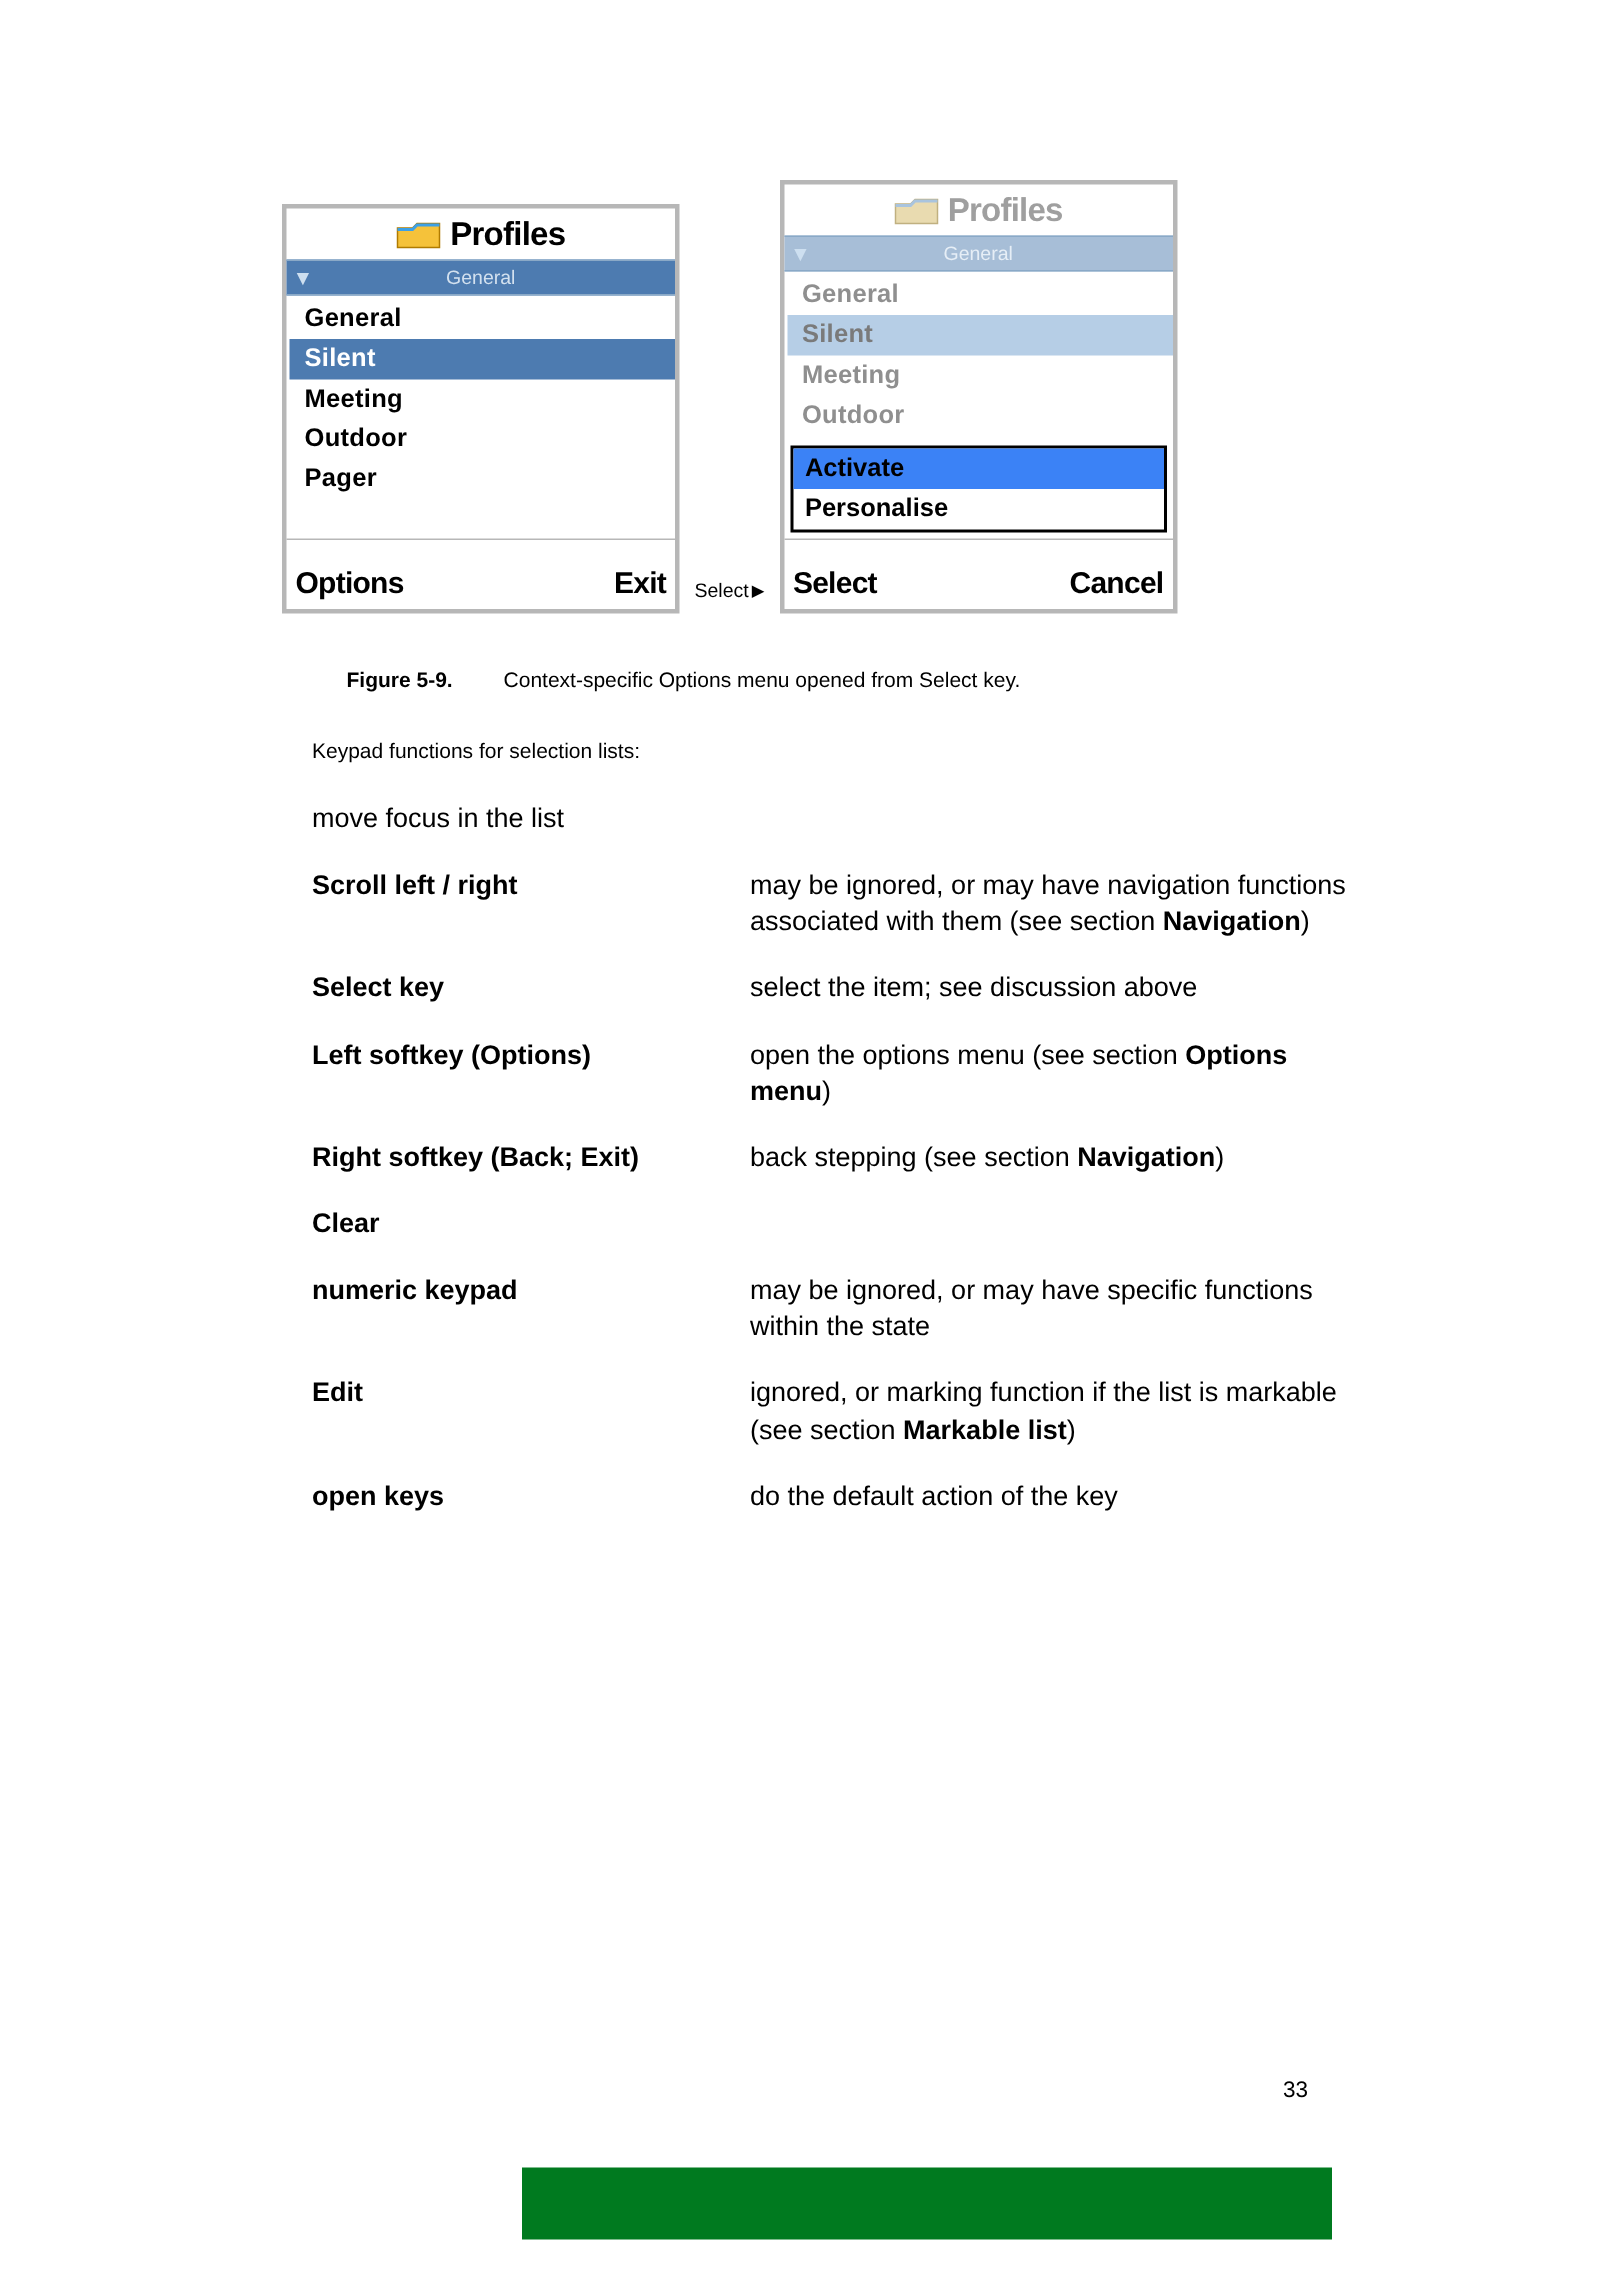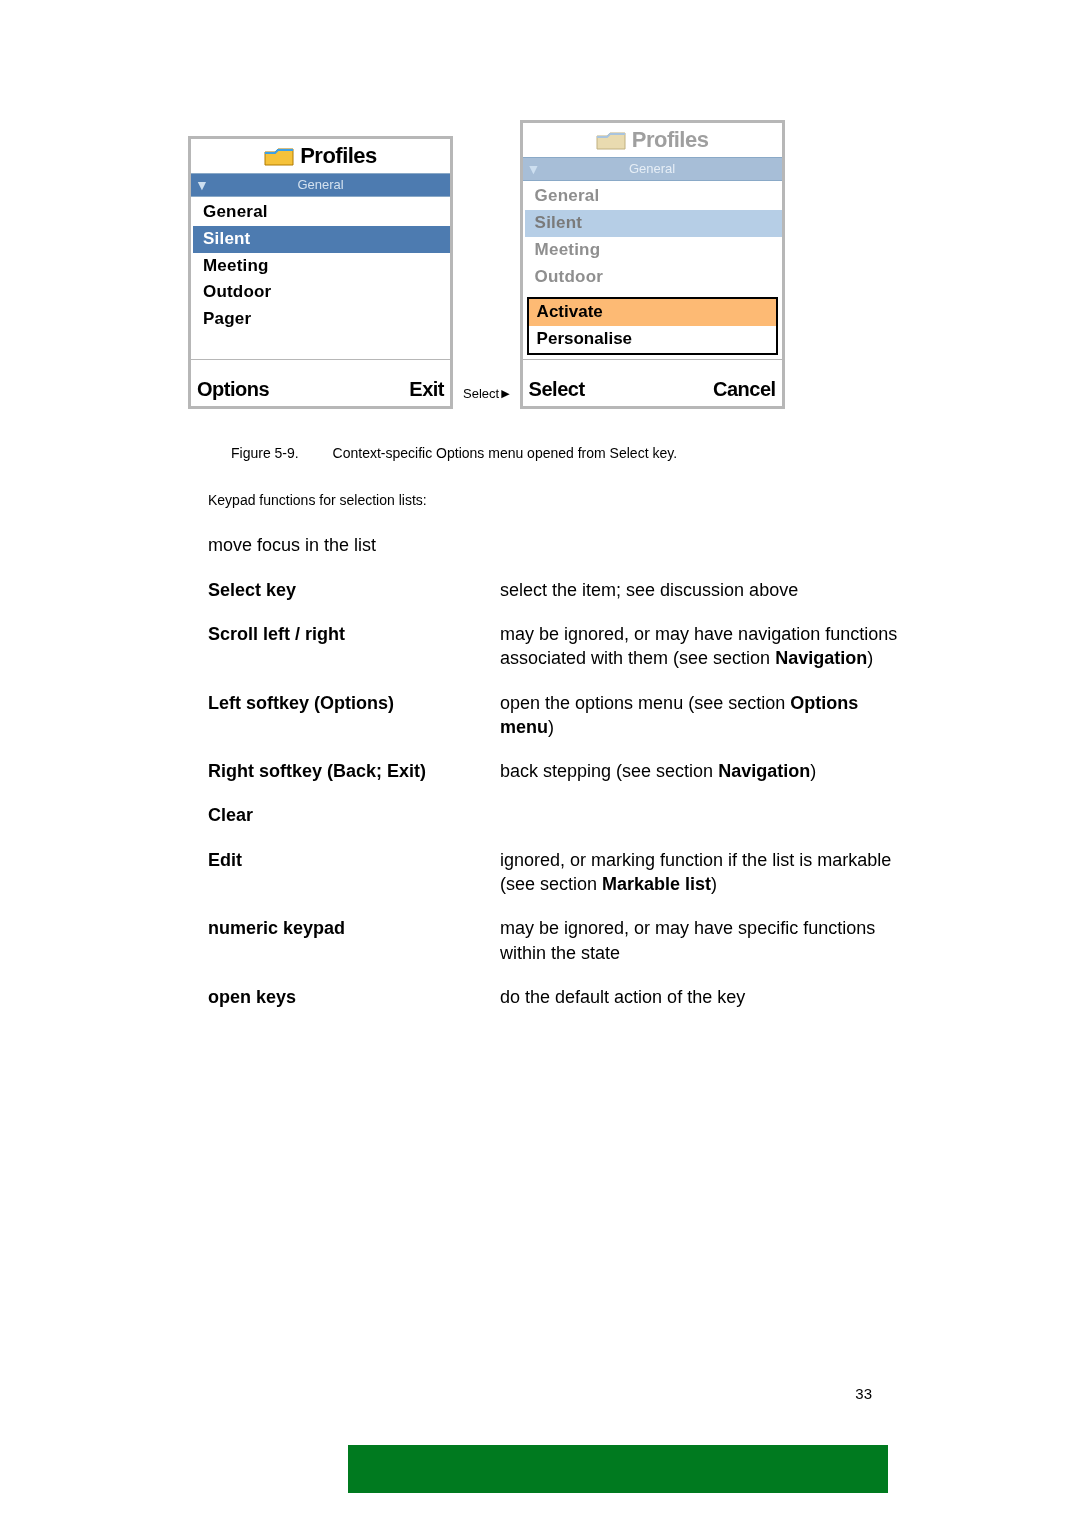--- a/index.html
+++ b/index.html
@@ -25,32 +25,32 @@
                           font-size:14px;}
   .list{flex:1 1 auto;padding:2px 0 0 2px;min-height:160px;}
   .list-item{font-size:17px;font-weight:bold;padding:2px 8px 2px 10px;
              letter-spacing:.2px;}
   .dimmed .list-item{color:#8f8f8f;}
   .list-item.sel{background:#4d7bb0;color:#fff;}
   .dimmed .list-item.sel{background:#b6cee6;color:#7a7a7a;}
   
   .popup{margin:6px 4px 4px 4px;border:2px solid #000;}
   .popup .popup-item{font-size:17px;font-weight:bold;padding:2px 8px;}
-  .popup .popup-item.sel{background:#fdba74;}
+  .popup .popup-item.sel{background:#3b82f6;}
   .softkeys{display:flex;justify-content:space-between;align-items:flex-end;
             padding:16px 6px 3px 6px;font-size:20px;font-weight:bold;
             border-top:1px solid #b7b7b7;letter-spacing:-.5px;}
   .between{font-size:13px;align-self:flex-end;margin-bottom:6px;
            white-space:nowrap;}
   .between .tri{font-size:11px;margin-left:2px;vertical-align:1px;}
   
   .folder-icon svg{display:block;}
   
   .caption{font-size:14px;margin:0 0 28px 0;}
-  .caption .fignum{font-weight:normal;margin-right:30px;padding-left:23px;}
+  .caption .fignum{font-weight:bold;margin-right:30px;padding-left:23px;}
   
   .intro{font-size:14px;margin-bottom:24px;}
   
   .deflist{}
   .row{display:flex;margin-bottom:20px;}
   .term{width:292px;flex:0 0 292px;font-weight:bold;}
   .desc{flex:1;}
   .desc b{font-weight:bold;}
   
   .pagenum{position:absolute;bottom:124px;right:120px;font-size:15px;}
@@ -132,53 +132,53 @@
     <span>Context-specific Options menu opened from Select key.</span>
   </p>
 
   <p class="intro">Keypad functions for selection lists:</p>
 
   <div class="deflist">
     <div class="row">
       <div class="desc">move focus in the list</div>
     </div>
     <div class="row">
-      <div class="term">Select key</div>
-      <div class="desc">select the item; see discussion above</div>
-    </div>
-    <div class="row">
       <div class="term">Scroll left / right</div>
       <div class="desc">
         <span>may be ignored, or may have navigation functions associated with them (see section </span><b>Navigation</b><span>)</span>
       </div>
+    </div>
+    <div class="row">
+      <div class="term">Select key</div>
+      <div class="desc">select the item; see discussion above</div>
     </div>
     <div class="row">
       <div class="term">Left softkey (Options)</div>
       <div class="desc">
         <span>open the options menu (see section </span><b>Options menu</b><span>)</span>
       </div>
     </div>
     <div class="row">
       <div class="term">Right softkey (Back; Exit)</div>
       <div class="desc">
         <span>back stepping (see section </span><b>Navigation</b><span>)</span>
       </div>
     </div>
     <div class="row">
       <div class="term">Clear</div>
     </div>
     <div class="row">
+      <div class="term">numeric keypad</div>
+      <div class="desc">may be ignored, or may have specific functions within the state</div>
+    </div>
+    <div class="row">
       <div class="term">Edit</div>
       <div class="desc">
         <span>ignored, or marking function if the list is markable (see section </span><b>Markable list</b><span>)</span>
       </div>
-    </div>
-    <div class="row">
-      <div class="term">numeric keypad</div>
-      <div class="desc">may be ignored, or may have specific functions within the state</div>
     </div>
     <div class="row">
       <div class="term">open keys</div>
       <div class="desc">do the default action of the key</div>
     </div>
   </div>
 
   <div class="pagenum">33</div>
   <div class="greenbar"></div>
 </div>

